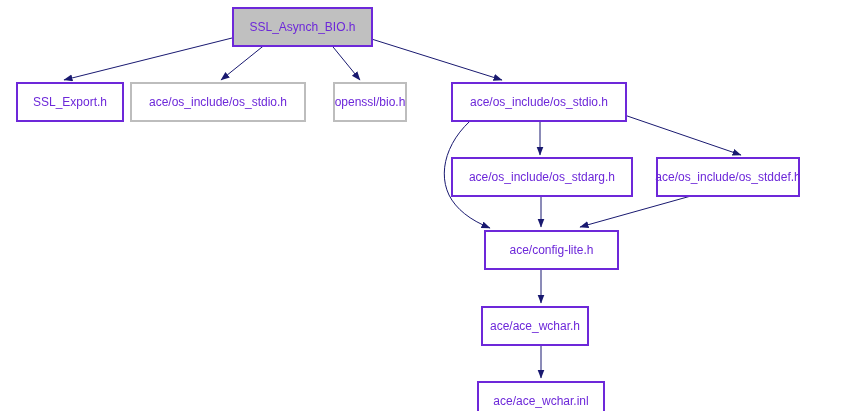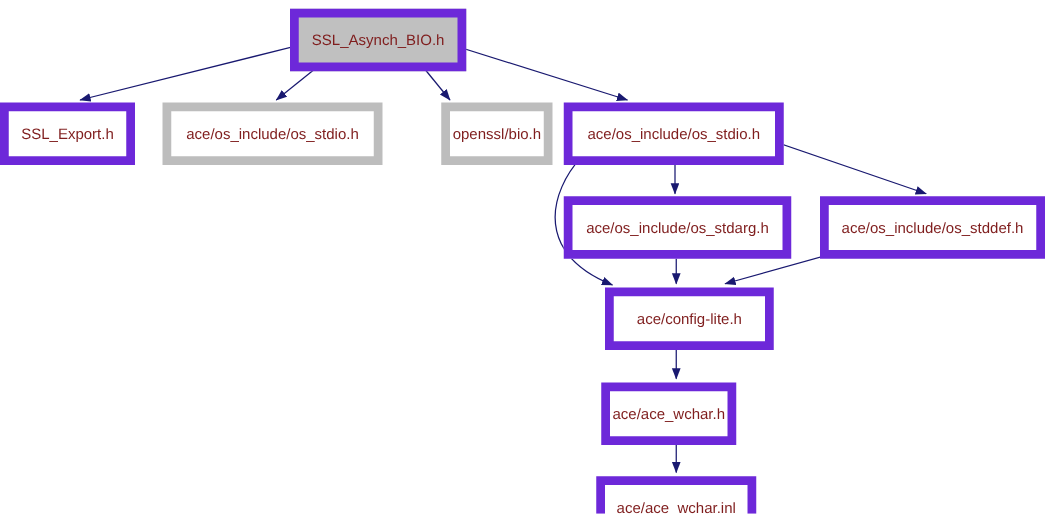--- a/index.html
+++ b/index.html
@@ -18,23 +18,23 @@
   .edges {
     position: absolute;
     left: 0;
     top: 0;
     pointer-events: none;
   }
   .node {
     position: absolute;
     height: 25px;
     box-sizing: border-box;
-    border: 7px solid #6d28d9;
+    border: 2px solid #6d28d9;
     background: #ffffff;
-    color: #7f1d1d;
+    color: #6d28d9;
     font-size: 12px;
     display: flex;
     align-items: center;
     justify-content: center;
     white-space: nowrap;
     cursor: pointer;
     padding: 18px 4px;
   }
   .node.root {
     background: #c0c0c0;
@@ -66,31 +66,31 @@
       <path d="M 489 107 C 450 130 436 168 449 195 C 456 209 470 220 490 228" marker-end="url(#arrow)"></path>
       <path d="M 541 182 L 541 227" marker-end="url(#arrow)"></path>
       <path d="M 741 182 L 580 227" marker-end="url(#arrow)"></path>
       <path d="M 541 255 L 541 303" marker-end="url(#arrow)"></path>
       <path d="M 541 331 L 541 378" marker-end="url(#arrow)"></path>
     </g>
   </svg>
 
   <div class="node root" style="left:232px; top:7px;  width:141px;">SSL_Asynch_BIO.h</div>
 
-  <div class="node" style="left:0;   top:82px; width:108px;">SSL_Export.h</div>
+  <div class="node" style="left:16px;   top:82px; width:108px;">SSL_Export.h</div>
 
   <div class="node muted" style="left:130px; top:82px; width:176px;">ace/os_include/os_stdio.h</div>
 
-  <div class="node muted" style="left:333px; top:82px; width:89px;margin-left:20px;">openssl/bio.h</div>
+  <div class="node muted" style="left:333px; top:82px; width:74px;">openssl/bio.h</div>
 
   <div class="node" style="left:451px; top:82px; width:176px;">ace/os_include/os_stdio.h</div>
 
   <div class="node" style="left:451px; top:157px; width:182px;">ace/os_include/os_stdarg.h</div>
 
-  <div class="node" style="left:656px; top:157px; width:180px;">ace/os_include/os_stddef.h</div>
+  <div class="node" style="left:656px; top:157px; width:144px;">ace/os_include/os_stddef.h</div>
 
   <div class="node" style="left:484px; top:230px; width:135px;">ace/config-lite.h</div>
 
   <div class="node" style="left:481px; top:306px; width:108px;">ace/ace_wchar.h</div>
 
   <div class="node" style="left:477px; top:381px; width:128px;">ace/ace_wchar.inl</div>
 
 </div>
 
 </body></html>

